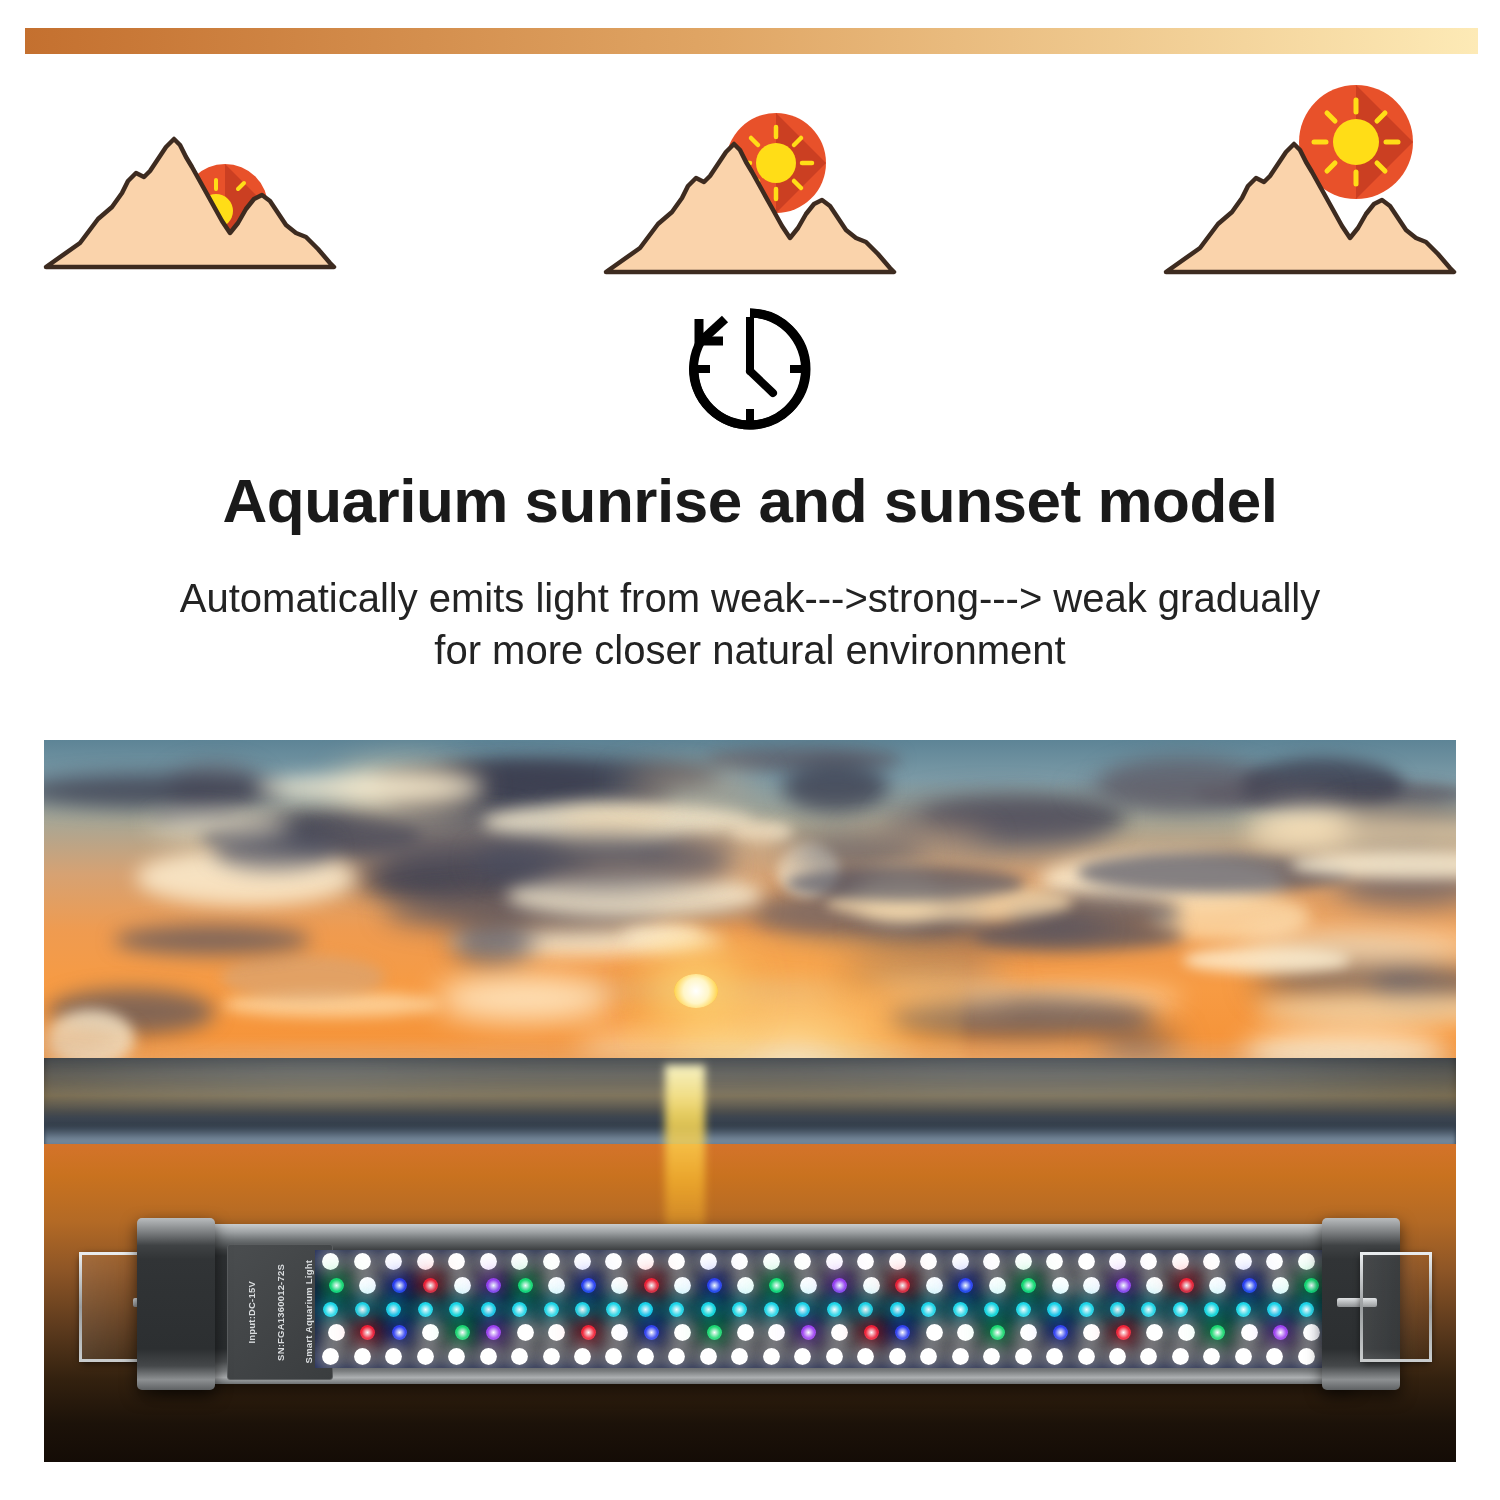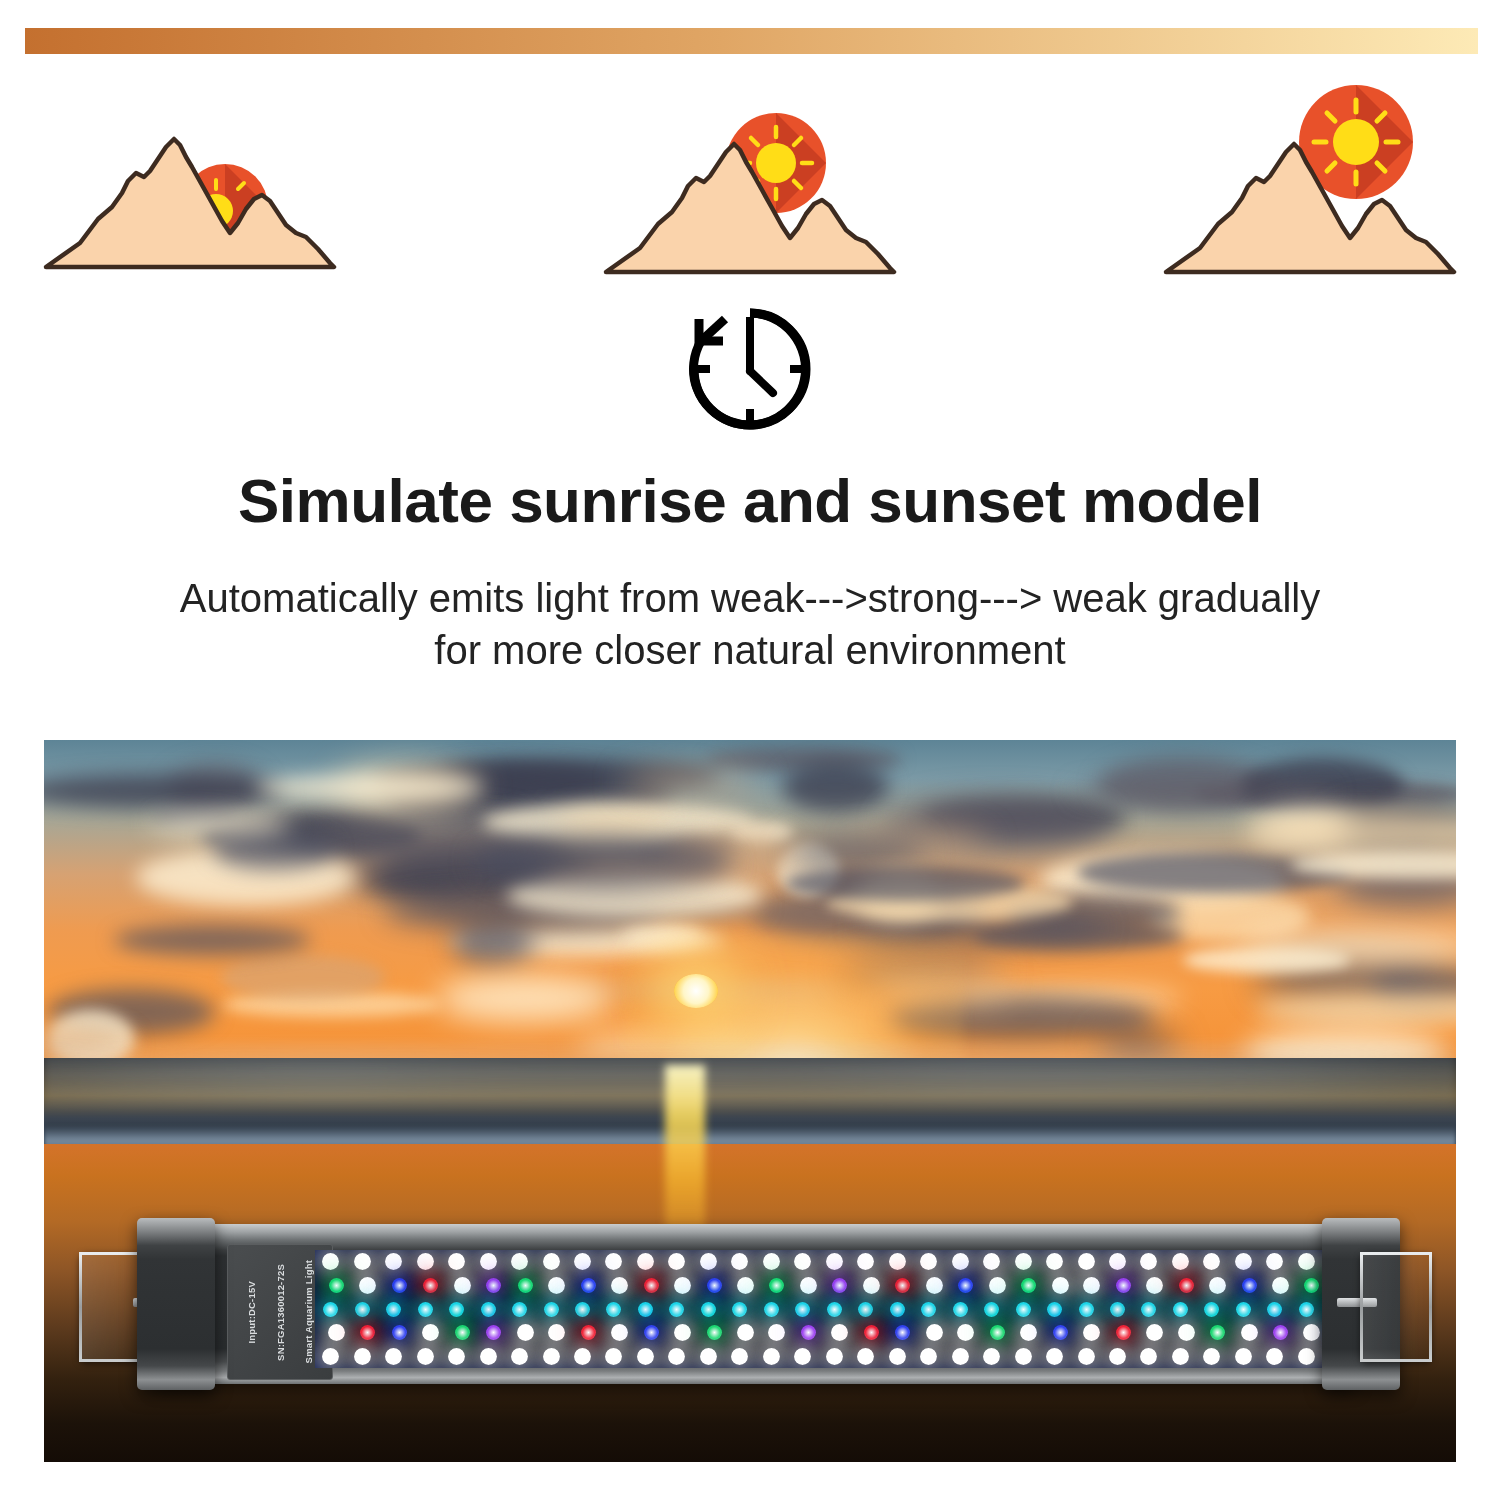--- a/index.html
+++ b/index.html
@@ -228,21 +228,21 @@
     <path d="M31 46 L55 24" fill="none" stroke="#000" stroke-width="9"></path>
     <line x1="80" y1="22" x2="80" y2="34" stroke="#000" stroke-width="8"></line>
     <line x1="80" y1="114" x2="80" y2="126" stroke="#000" stroke-width="8"></line>
     <line x1="28" y1="74" x2="40" y2="74" stroke="#000" stroke-width="8"></line>
     <line x1="120" y1="74" x2="132" y2="74" stroke="#000" stroke-width="8"></line>
     <line x1="80" y1="34" x2="80" y2="76" stroke="#000" stroke-width="8" stroke-linecap="round"></line>
     <line x1="80" y1="76" x2="103" y2="98" stroke="#000" stroke-width="8" stroke-linecap="round"></line>
   </svg>
 </div>
 
-<div class="headline">Simulate sunrise and sunset model</div>
+<div class="headline">Aquarium sunrise and sunset model</div>
 <div class="sub sub1">Automatically emits light from weak---&gt;strong---&gt; weak gradually</div>
 <div class="sub sub2">for more closer natural environment</div>
 
 <div class="photo">
   <div class="sky-base"></div>
   <div id="clouds">
       <div class="cloud" style="width: 233.472px; height: 38.178px; left: 329.781px; top: 23.8122px; background: rgba(60, 62, 80, 0.8); filter: blur(9.73484px);"></div>
       <div class="cloud" style="width: 207.255px; height: 37.608px; left: 877.074px; top: 58.565px; background: rgba(60, 62, 80, 0.8); filter: blur(9.97724px);"></div>
       <div class="cloud" style="width: 215.78px; height: 34.4722px; left: 336.918px; top: 102.61px; background: rgba(60, 62, 80, 0.8); filter: blur(13.6139px);"></div>
       <div class="cloud" style="width: 195.956px; height: 25.9025px; left: 661.578px; top: 6.57911px; background: rgba(92, 88, 100, 0.7); filter: blur(7.47194px);"></div>

